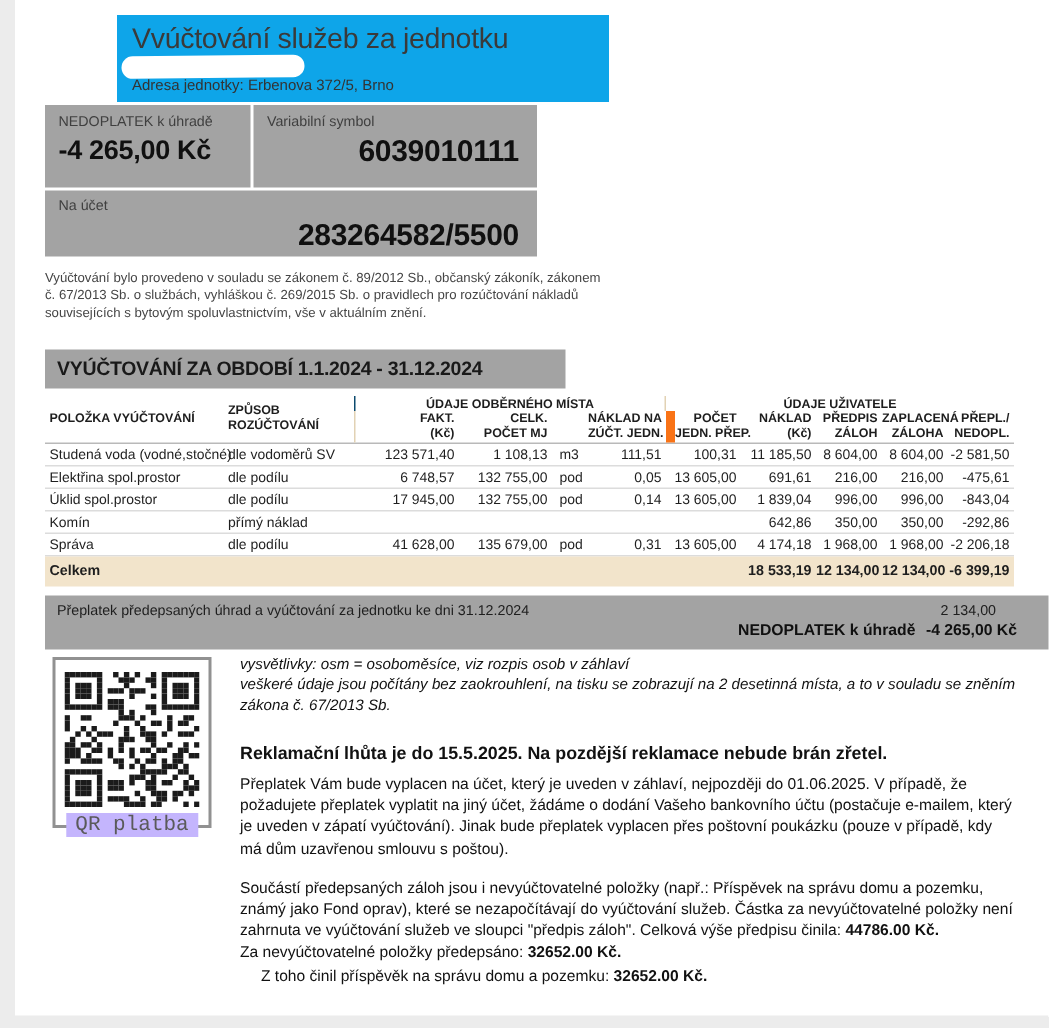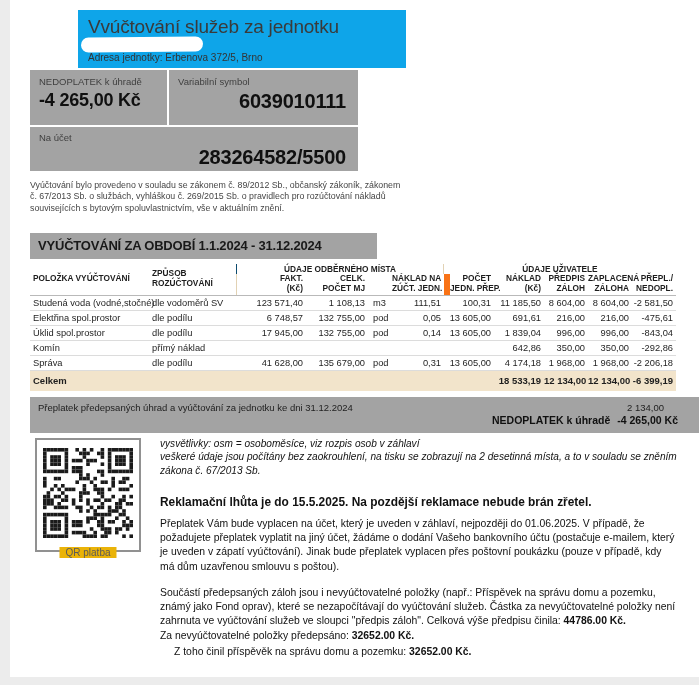--- a/index.html
+++ b/index.html
@@ -62,22 +62,22 @@
 
   
   .summary{position:absolute;left:30px;top:397px;width:680px;height:36px;box-sizing:border-box;padding-top:5px;}
   .sum-l1{display:flex;justify-content:space-between;font-size:9.5px;color:#1e1e1e;padding-left:8px;padding-right:46px;}
   .sum-l2{text-align:right;font-size:10.5px;font-weight:bold;color:#101010;padding-right:32px;margin-top:1px;}
   .sum-l2 span{margin-left:7px;}
 
   
   .qr-box{position:absolute;left:35px;top:438px;width:106px;height:114px;border:2px solid #919191;background:#fff;box-sizing:border-box;}
   .qr-inner{position:absolute;left:6px;top:8px;width:90px;height:90px;}
-  .qr-label{position:absolute;left:50%;bottom:-8px;transform:translateX(-50%);background:#eab308;padding:0 6px;
-    font-size:10px;color:#5a5a5a;white-space:nowrap;}
+  .qr-label{position:absolute;left:50%;bottom:-8px;transform:translateX(-50%);background:#c4b5fd;padding:0 6px;
+    font-size:14px;color:#5a5a5a;white-space:nowrap;font-family:Liberation Mono, monospace;}
 
   
   .notes{position:absolute;left:160px;top:437px;width:518px;font-size:10.3px;line-height:13.8px;color:#111;}
   .explain{font-style:italic;font-size:10.1px;line-height:13.4px;}
   .claim{font-weight:bold;font-size:11.9px;margin-top:19px;}
   .para{margin-top:7px;line-height:14.2px;font-size:10.4px;}
   .para2{margin-top:12px;}
   .amount-line{font-size:10.4px;line-height:14.2px;margin-top:1px;}
   .indent{padding-left:14px;}
   b{font-weight:bold;}

